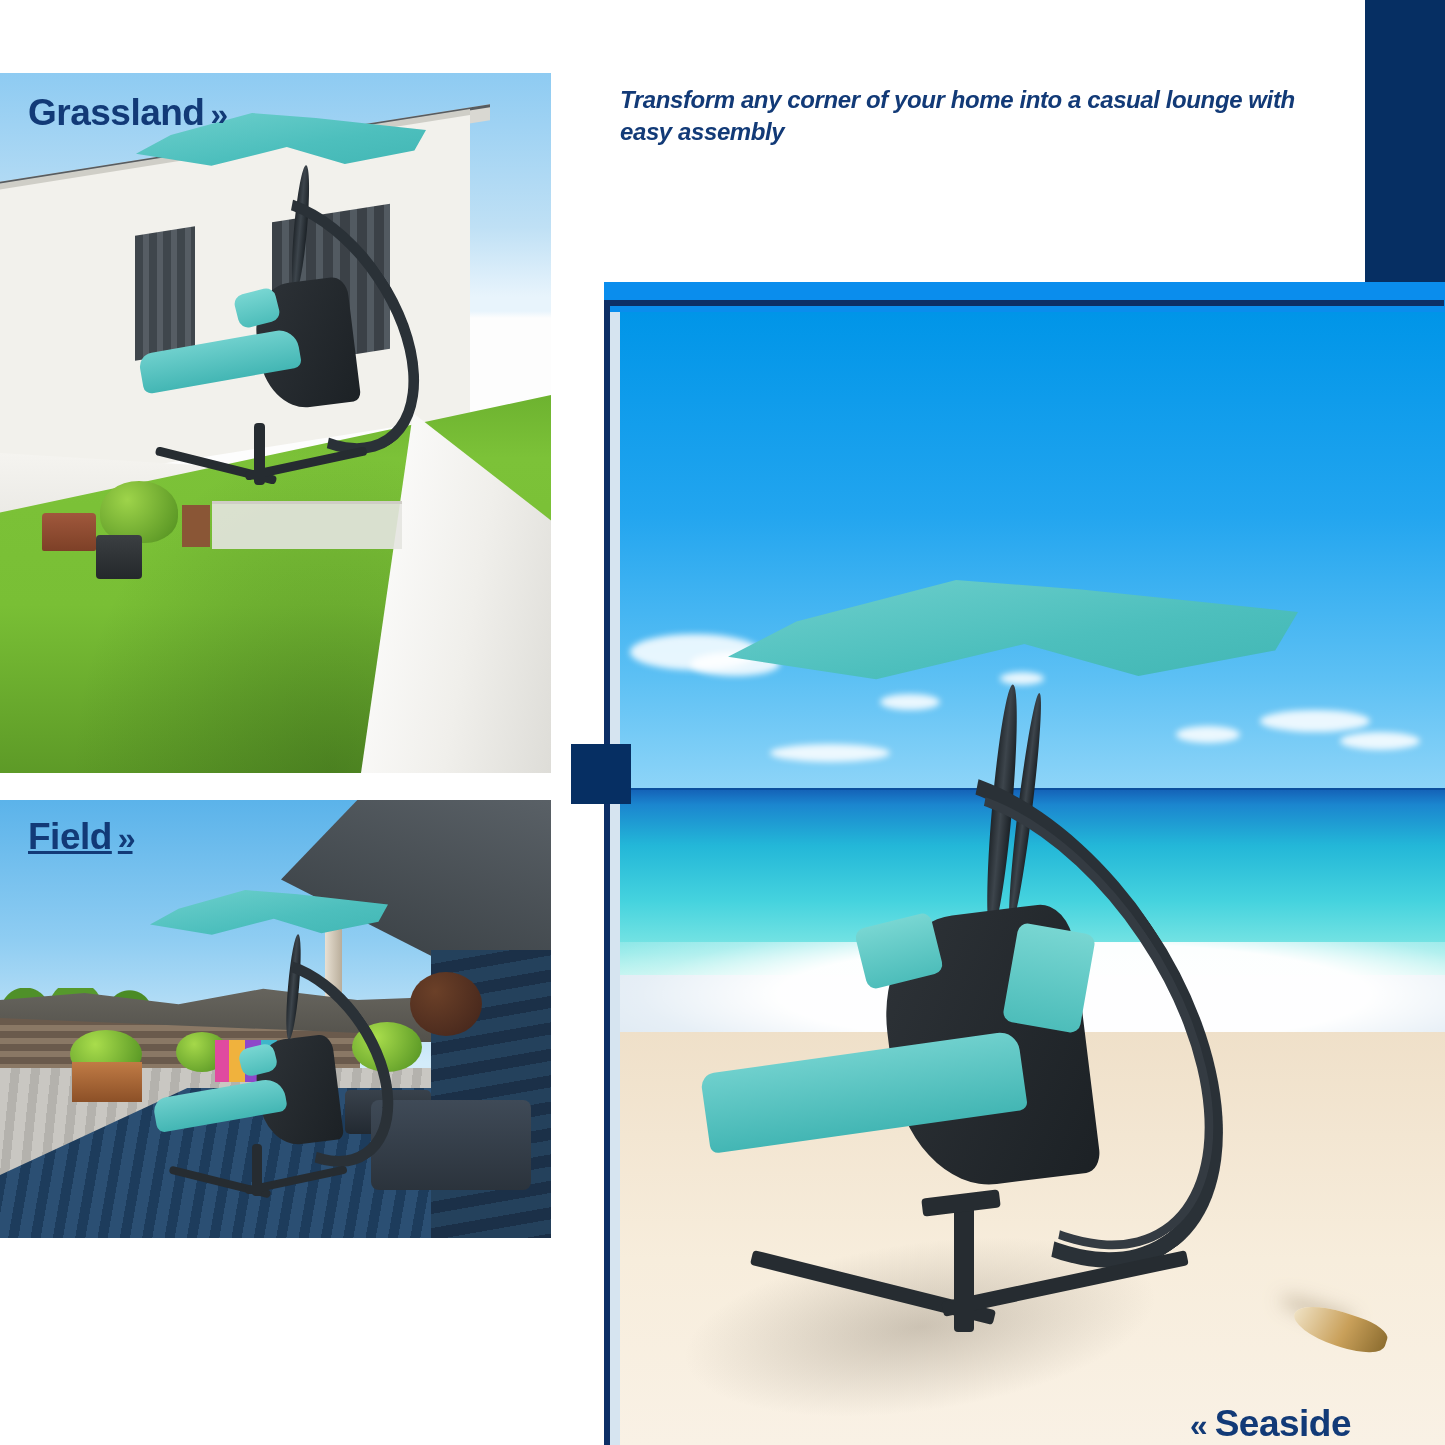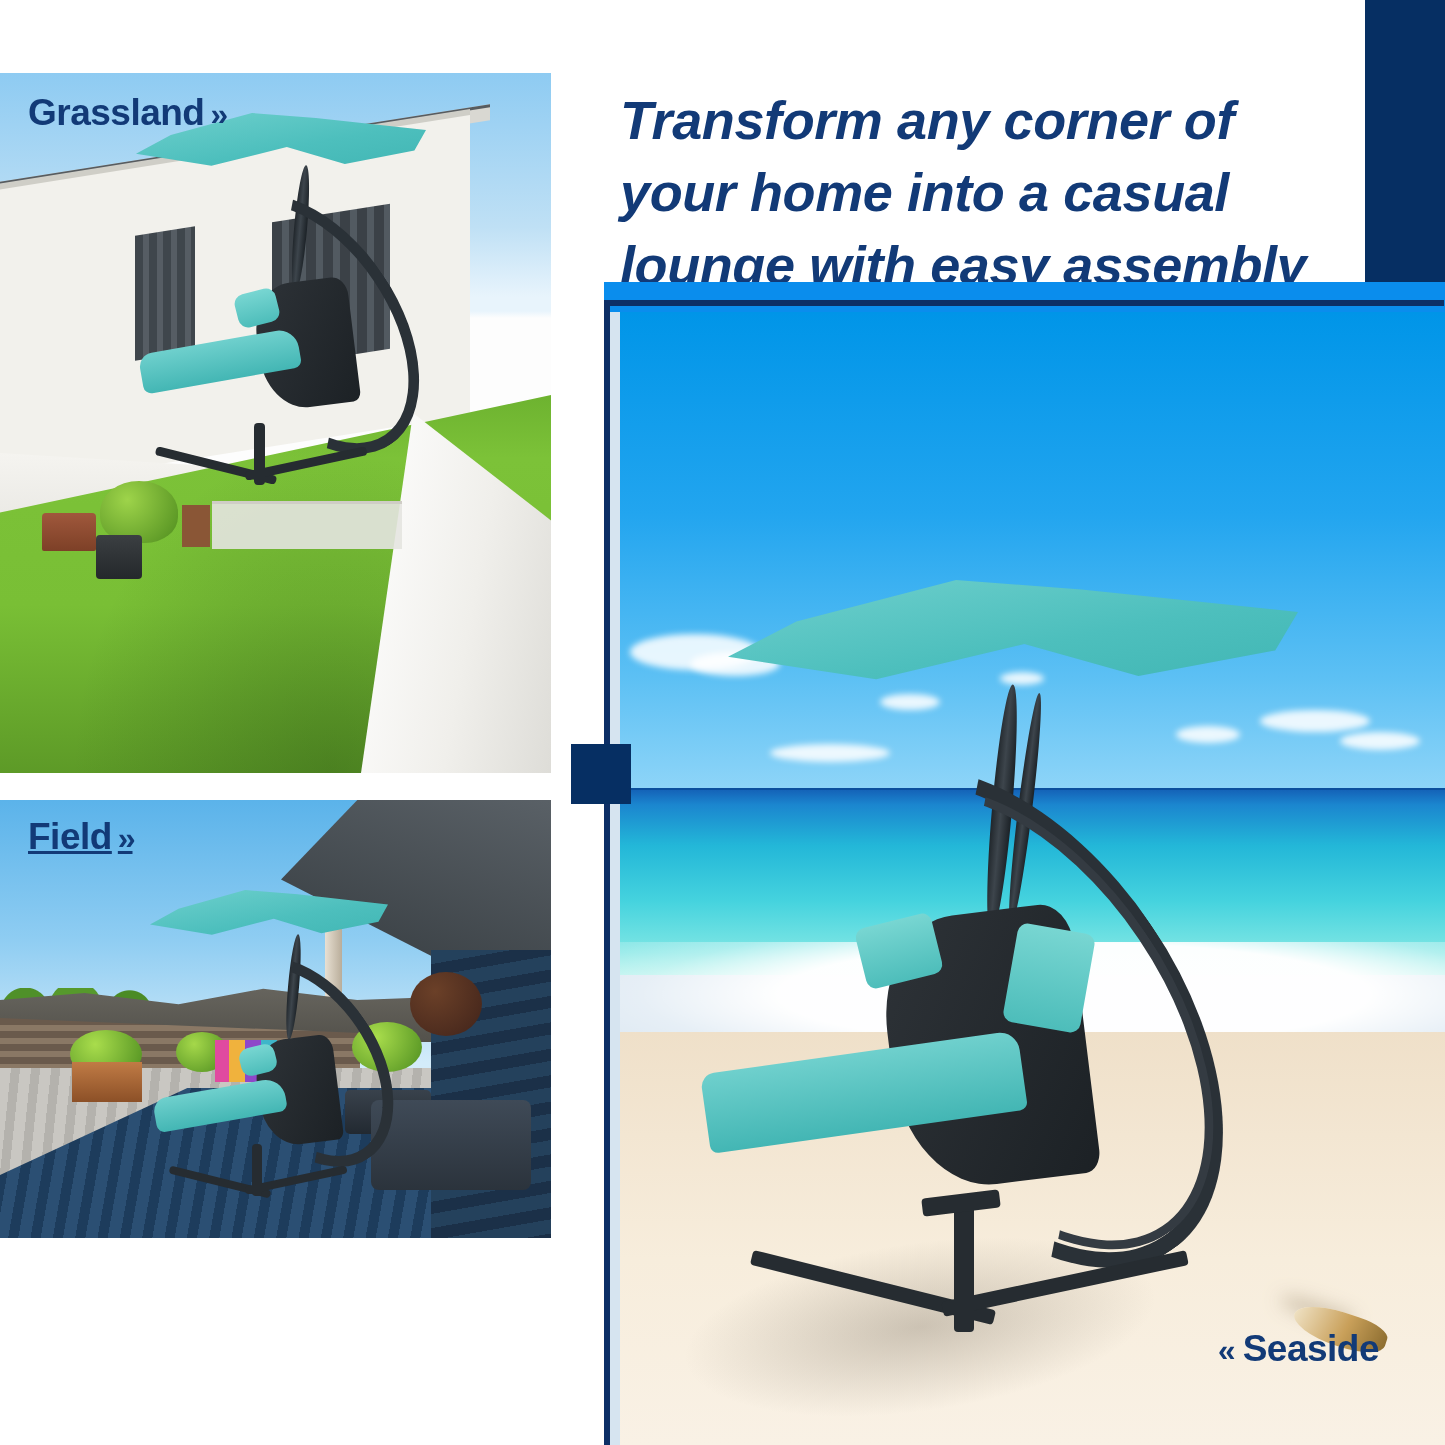--- a/index.html
+++ b/index.html
@@ -81,21 +81,21 @@
     width: 60px; height: 60px;
     background: #062f63;
   }
 
   
   .headline {
     position: absolute;
     left: 620px; top: 84px;
     width: 700px;
     color: #123a77;
-    font-size: 54px;
+    font-size: 24px;
     font-weight: bold;
     font-style: italic;
     line-height: 1.34;
     letter-spacing: -0.4px;
   }
 
   
   .photo {
     position: absolute;
     overflow: hidden;
@@ -361,21 +361,21 @@
     margin-left: 6px;
   }
   .corner-label .chev-pre {
     font-size: 31px;
     font-weight: bold;
     letter-spacing: -3px;
     margin-right: 10px;
   }
   #label-grassland { left: 28px; top: 92px; }
   #label-field     { left: 28px; top: 816px; text-decoration: underline; }
-  #label-seaside   { left: 1190px; top: 1328px; margin-left: 28px; }
+  #label-seaside   { left: 1190px; top: 1403px; }
 </style>
 </head>
 <body>
 
 <div id="stage">
 
   <div class="page-bg"></div>
   <div class="white-left-strip"></div>
   <div class="white-top"></div>
 

